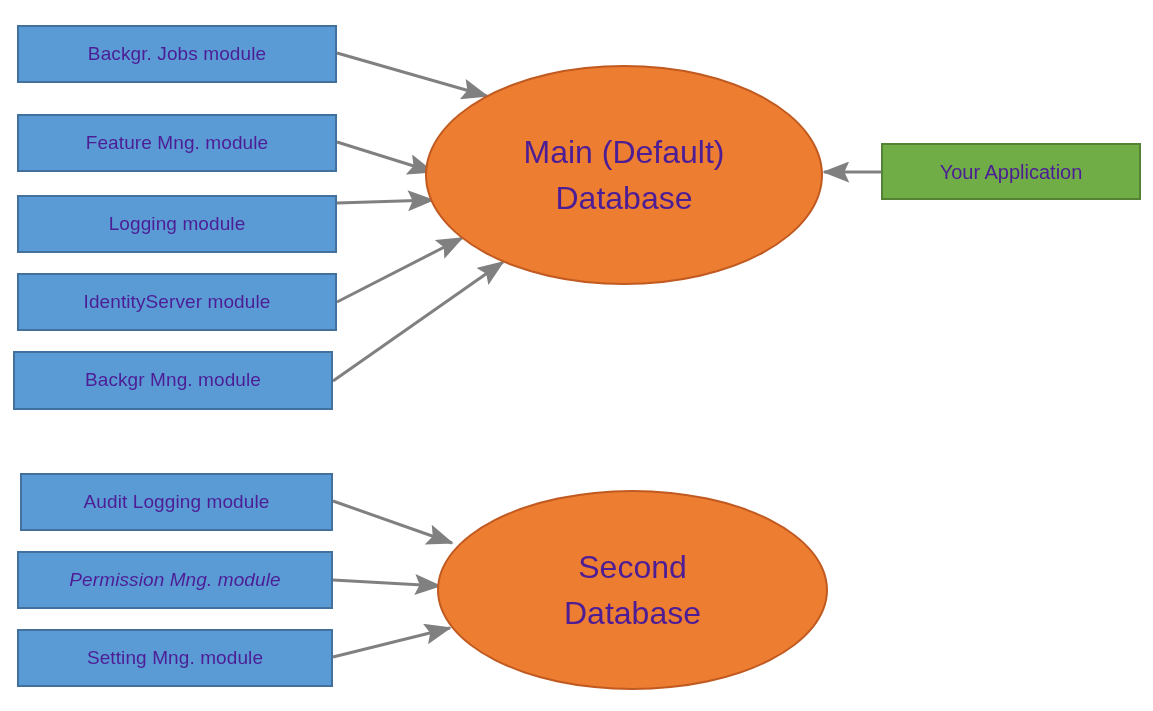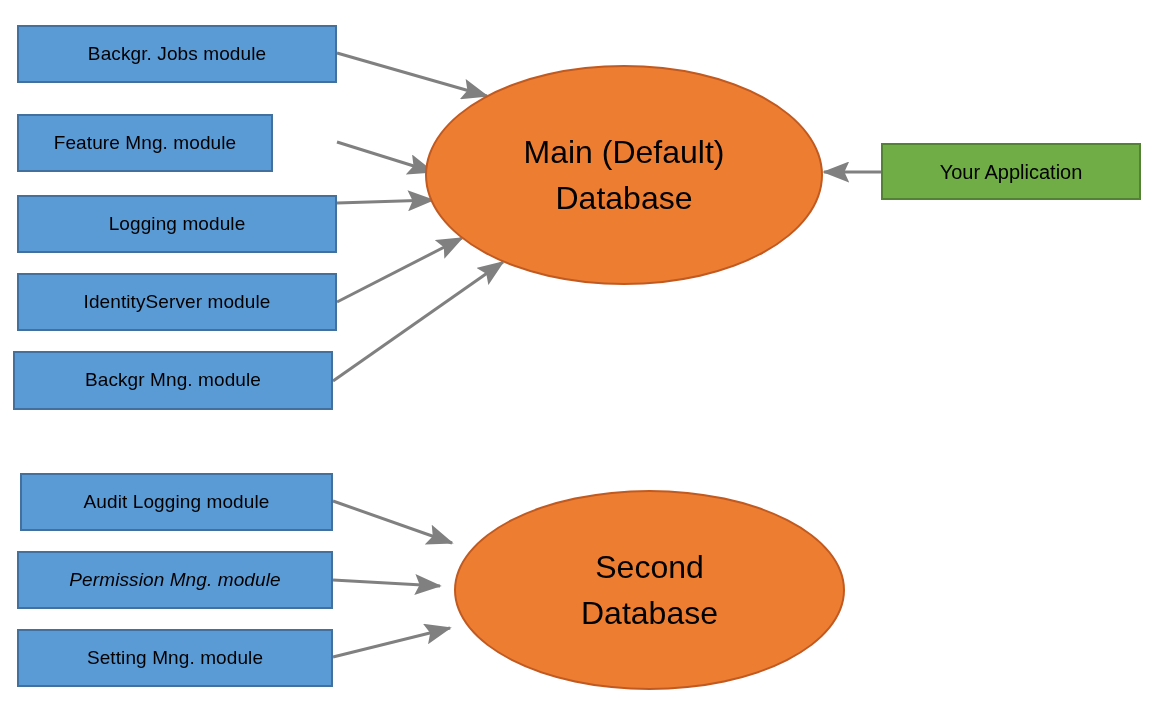--- a/index.html
+++ b/index.html
@@ -26,21 +26,21 @@
     height: 711px;
     pointer-events: none;
   }
   .node {
     position: absolute;
     box-sizing: border-box;
     display: flex;
     align-items: center;
     justify-content: center;
     text-align: center;
-    color: #000000;
+    color: #4c1d95;
   }
   .module-box {
     background: #5B9BD5;
     border: 2px solid #41719C;
     font-size: 19px;
     letter-spacing: 0.1px;
     line-height: 1.2;
   }
   .app-box {
     background: #70AD47;
@@ -83,34 +83,34 @@
         <line x1="333" y1="657" x2="450" y2="628" stroke="#808080" stroke-width="3" marker-end="url(#arrowhead)"></line>
         <line x1="881" y1="172" x2="824" y2="172" stroke="#808080" stroke-width="3" marker-end="url(#arrowhead)"></line>
       </g>
   </svg>
 
   <div class="node db-ellipse" style="left: 425px; top: 65px; width: 398px; height: 220px;">
     <span class="db-line">Main (Default)</span>
     <span class="db-line">Database</span>
   </div>
 
-  <div class="node db-ellipse" style="left: 454px; top: 490px; width: 391px; height: 200px;">
+  <div class="node db-ellipse" style="left: 437px; top: 490px; width: 391px; height: 200px;">
     <span class="db-line">Second</span>
     <span class="db-line">Database</span>
   </div>
 
   <div class="node app-box" style="left: 881px; top: 143px; width: 260px; height: 57px;">
     <span>Your Application</span>
   </div>
 
   <div id="main-modules-group">
       <div class="node module-box" style="left: 17px; top: 25px; width: 320px; height: 58px;">
         <span>Backgr. Jobs module</span>
       </div>
-      <div class="node module-box" style="left: 17px; top: 114px; width: 256px; height: 58px;">
+      <div class="node module-box" style="left: 17px; top: 114px; width: 320px; height: 58px;">
         <span>Feature Mng. module</span>
       </div>
       <div class="node module-box" style="left: 17px; top: 195px; width: 320px; height: 58px;">
         <span>Logging module</span>
       </div>
       <div class="node module-box" style="left: 17px; top: 273px; width: 320px; height: 58px;">
         <span>IdentityServer module</span>
       </div>
       <div class="node module-box" style="left: 13px; top: 351px; width: 320px; height: 59px;">
         <span>Backgr Mng. module</span>

